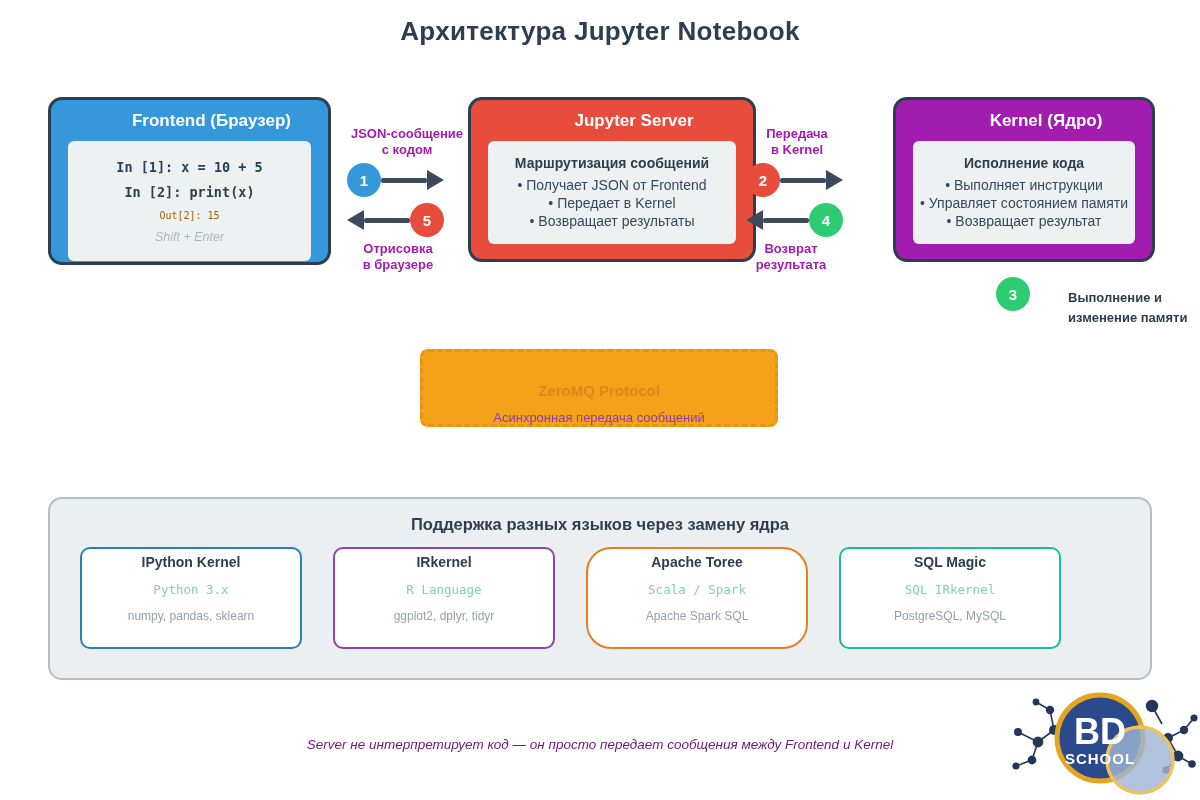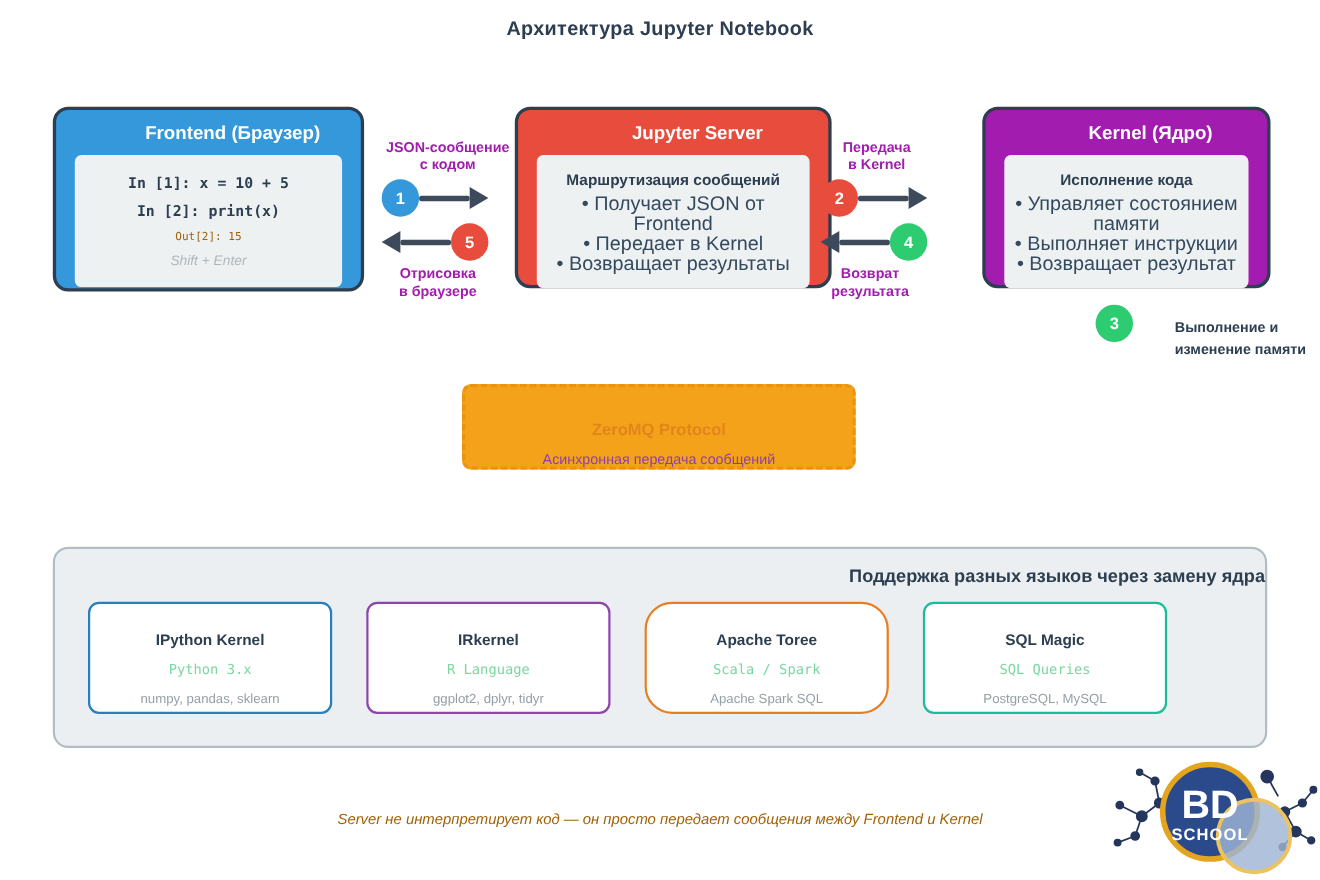--- a/index.html
+++ b/index.html
@@ -1,41 +1,41 @@
 <!DOCTYPE html>
 <html><head>
 <meta charset="utf-8">
 <style>
   * { margin:0; padding:0; box-sizing:border-box; }
   html,body { width:1200px; height:800px; background:#ffffff; overflow:hidden;
               font-family:"Liberation Sans", sans-serif; }
   .stage { position:relative; width:1200px; height:800px; background:#fff; }
 
   .page-title { position:absolute; top:16px; left:0; width:1200px; text-align:center;
-    font-size:18px; font-weight:bold; color:#2c3e50; letter-spacing:.3px; }
+    font-size:26px; font-weight:bold; color:#2c3e50; letter-spacing:.3px; }
 
   
   .arch-box { position:absolute; border:3px solid #2c3e50; border-radius:14px; }
   .arch-box .box-title { margin-top:11px; text-align:center; color:#ffffff;
     font-weight:bold; font-size:17px;padding-left:44px; }
   .inner-panel { background:#eef1f2; border-radius:6px; margin:10px 17px 0;
     padding:14px 4px; text-align:center; }
 
   .frontend-box { left:48px; top:97px; width:283px; height:168px; }
   .server-box   { left:468px; top:97px; width:288px; height:165px; }
   .kernel-box   { left:893px; top:97px; width:262px; height:165px; }
 
   .code-line { font-family:"DejaVu Sans Mono", monospace; font-weight:bold;
     font-size:13.5px; color:#2c3e50; line-height:25px; }
   .code-out  { font-family:"DejaVu Sans Mono", monospace; font-size:10px;
     color:#a16207; line-height:22px; }
   .code-hint { font-style:italic; font-size:12.5px; color:#aeb8bc; line-height:20px; }
 
   .panel-heading { font-weight:bold; font-size:14px; color:#2c3e50; margin-bottom:5px; }
-  .bullet { font-size:18px; color:#34495e; line-height:18px; }
+  .bullet { font-size:14px; color:#34495e; line-height:18px; }
 
   
   .flow-label { position:absolute; text-align:center; font-weight:bold; font-size:13px;
     color:#a21caf; line-height:16px; white-space:pre-line; }
   .flow-row { position:absolute; display:flex; align-items:center; }
   .num-circle { width:34px; height:34px; border-radius:50%; color:#fff;
     font-weight:bold; font-size:15px; display:flex; align-items:center;
     justify-content:center; flex:none; }
   .shaft { width:46px; height:5px; background:#3d4a5c; border-radius:2px; flex:none; }
   .head-right { width:0; height:0; border-top:10px solid transparent;
@@ -49,33 +49,33 @@
   
   .zeromq-box { position:absolute; left:420px; top:349px; width:358px; height:78px;
     background:#f5a21b; border:3px dashed #ea930f; border-radius:8px;
     text-align:center; padding-top:30px; }
   .zeromq-title { font-weight:bold; font-size:15px; color:#e0861a; }
   .zeromq-sub { font-size:13px; color:#8e3dad; margin-top:11px; }
 
   
   .kernels-panel { position:absolute; left:48px; top:497px; width:1104px; height:183px;
     background:#eceff1; border:2px solid #b3bec4; border-radius:14px; }
-  .kernels-title { padding-top:16px; text-align:right; font-weight:bold;
+  .kernels-title { padding-top:16px; text-align:center; font-weight:bold;
     font-size:16.5px; color:#2c3e50; }
   .cards-row { display:flex; padding-left:30px; gap:31px; margin-top:13px; }
   .kernel-card { width:222px; height:102px; background:#ffffff; border:2px solid #888;
-    border-radius:10px; text-align:center; padding-top:24px; }
+    border-radius:10px; text-align:center; padding-top:5px; }
   .card-name { font-weight:bold; font-size:14px; color:#2c3e50; }
   .card-lang { font-family:"DejaVu Sans Mono", monospace; font-size:12.5px;
     color:#7ed6a2; margin-top:12px; }
   .card-libs { font-size:12px; color:#95a0a6; margin-top:12px; }
 
   
   .footer-note { position:absolute; top:737px; left:0; width:1200px; text-align:center;
-    font-style:italic; font-size:13.5px; color:#a16207; }
+    font-style:italic; font-size:13.5px; color:#701a75; }
   .logo-wrap { position:absolute; left:1002px; top:686px; width:196px; height:112px; }
 </style>
 </head>
 <body>
 
 <div class="stage">
 
   <div class="page-title">Архитектура Jupyter Notebook</div>
 
   <div class="arch-box frontend-box" style="background: rgb(52, 152, 219);">
@@ -95,22 +95,22 @@
       <div class="bullet">• Получает JSON от Frontend</div>
       <div class="bullet">• Передает в Kernel</div>
       <div class="bullet">• Возвращает результаты</div>
     </div>
   </div>
 
   <div class="arch-box kernel-box" style="background: #a21caf;">
     <div class="box-title">Kernel (Ядро)</div>
     <div class="inner-panel">
       <div class="panel-heading">Исполнение кода</div>
+      <div class="bullet">• Выполняет инструкции</div>
       <div class="bullet">• Управляет состоянием памяти</div>
-      <div class="bullet">• Выполняет инструкции</div>
       <div class="bullet">• Возвращает результат</div>
     </div>
   </div>
 
   <div class="flow-label" style="left:345px; top:126px; width:124px;">JSON-сообщение
 с кодом</div>
   <div class="flow-row" style="left:347px; top:163px;">
     <div class="num-circle" style="background: rgb(52, 152, 219);">1</div>
     <div class="shaft"></div>
     <div class="head-right"></div>
@@ -162,21 +162,21 @@
         <div class="card-lang">R Language</div>
         <div class="card-libs">ggplot2, dplyr, tidyr</div>
       </div>
       <div class="kernel-card" style="border-color: rgb(230, 126, 34); border-radius: 25px;">
         <div class="card-name">Apache Toree</div>
         <div class="card-lang">Scala / Spark</div>
         <div class="card-libs">Apache Spark SQL</div>
       </div>
       <div class="kernel-card" style="border-color: rgb(26, 188, 156);">
         <div class="card-name">SQL Magic</div>
-        <div class="card-lang">SQL Queries</div>
+        <div class="card-lang">SQL IRkernel</div>
         <div class="card-libs">PostgreSQL, MySQL</div>
       </div>
     </div>
   </div>
 
   <div class="footer-note">Server не интерпретирует код — он просто передает сообщения между Frontend и Kernel</div>
 
   <div class="logo-wrap">
     <svg width="196" height="112" viewBox="0 0 196 112">
 

